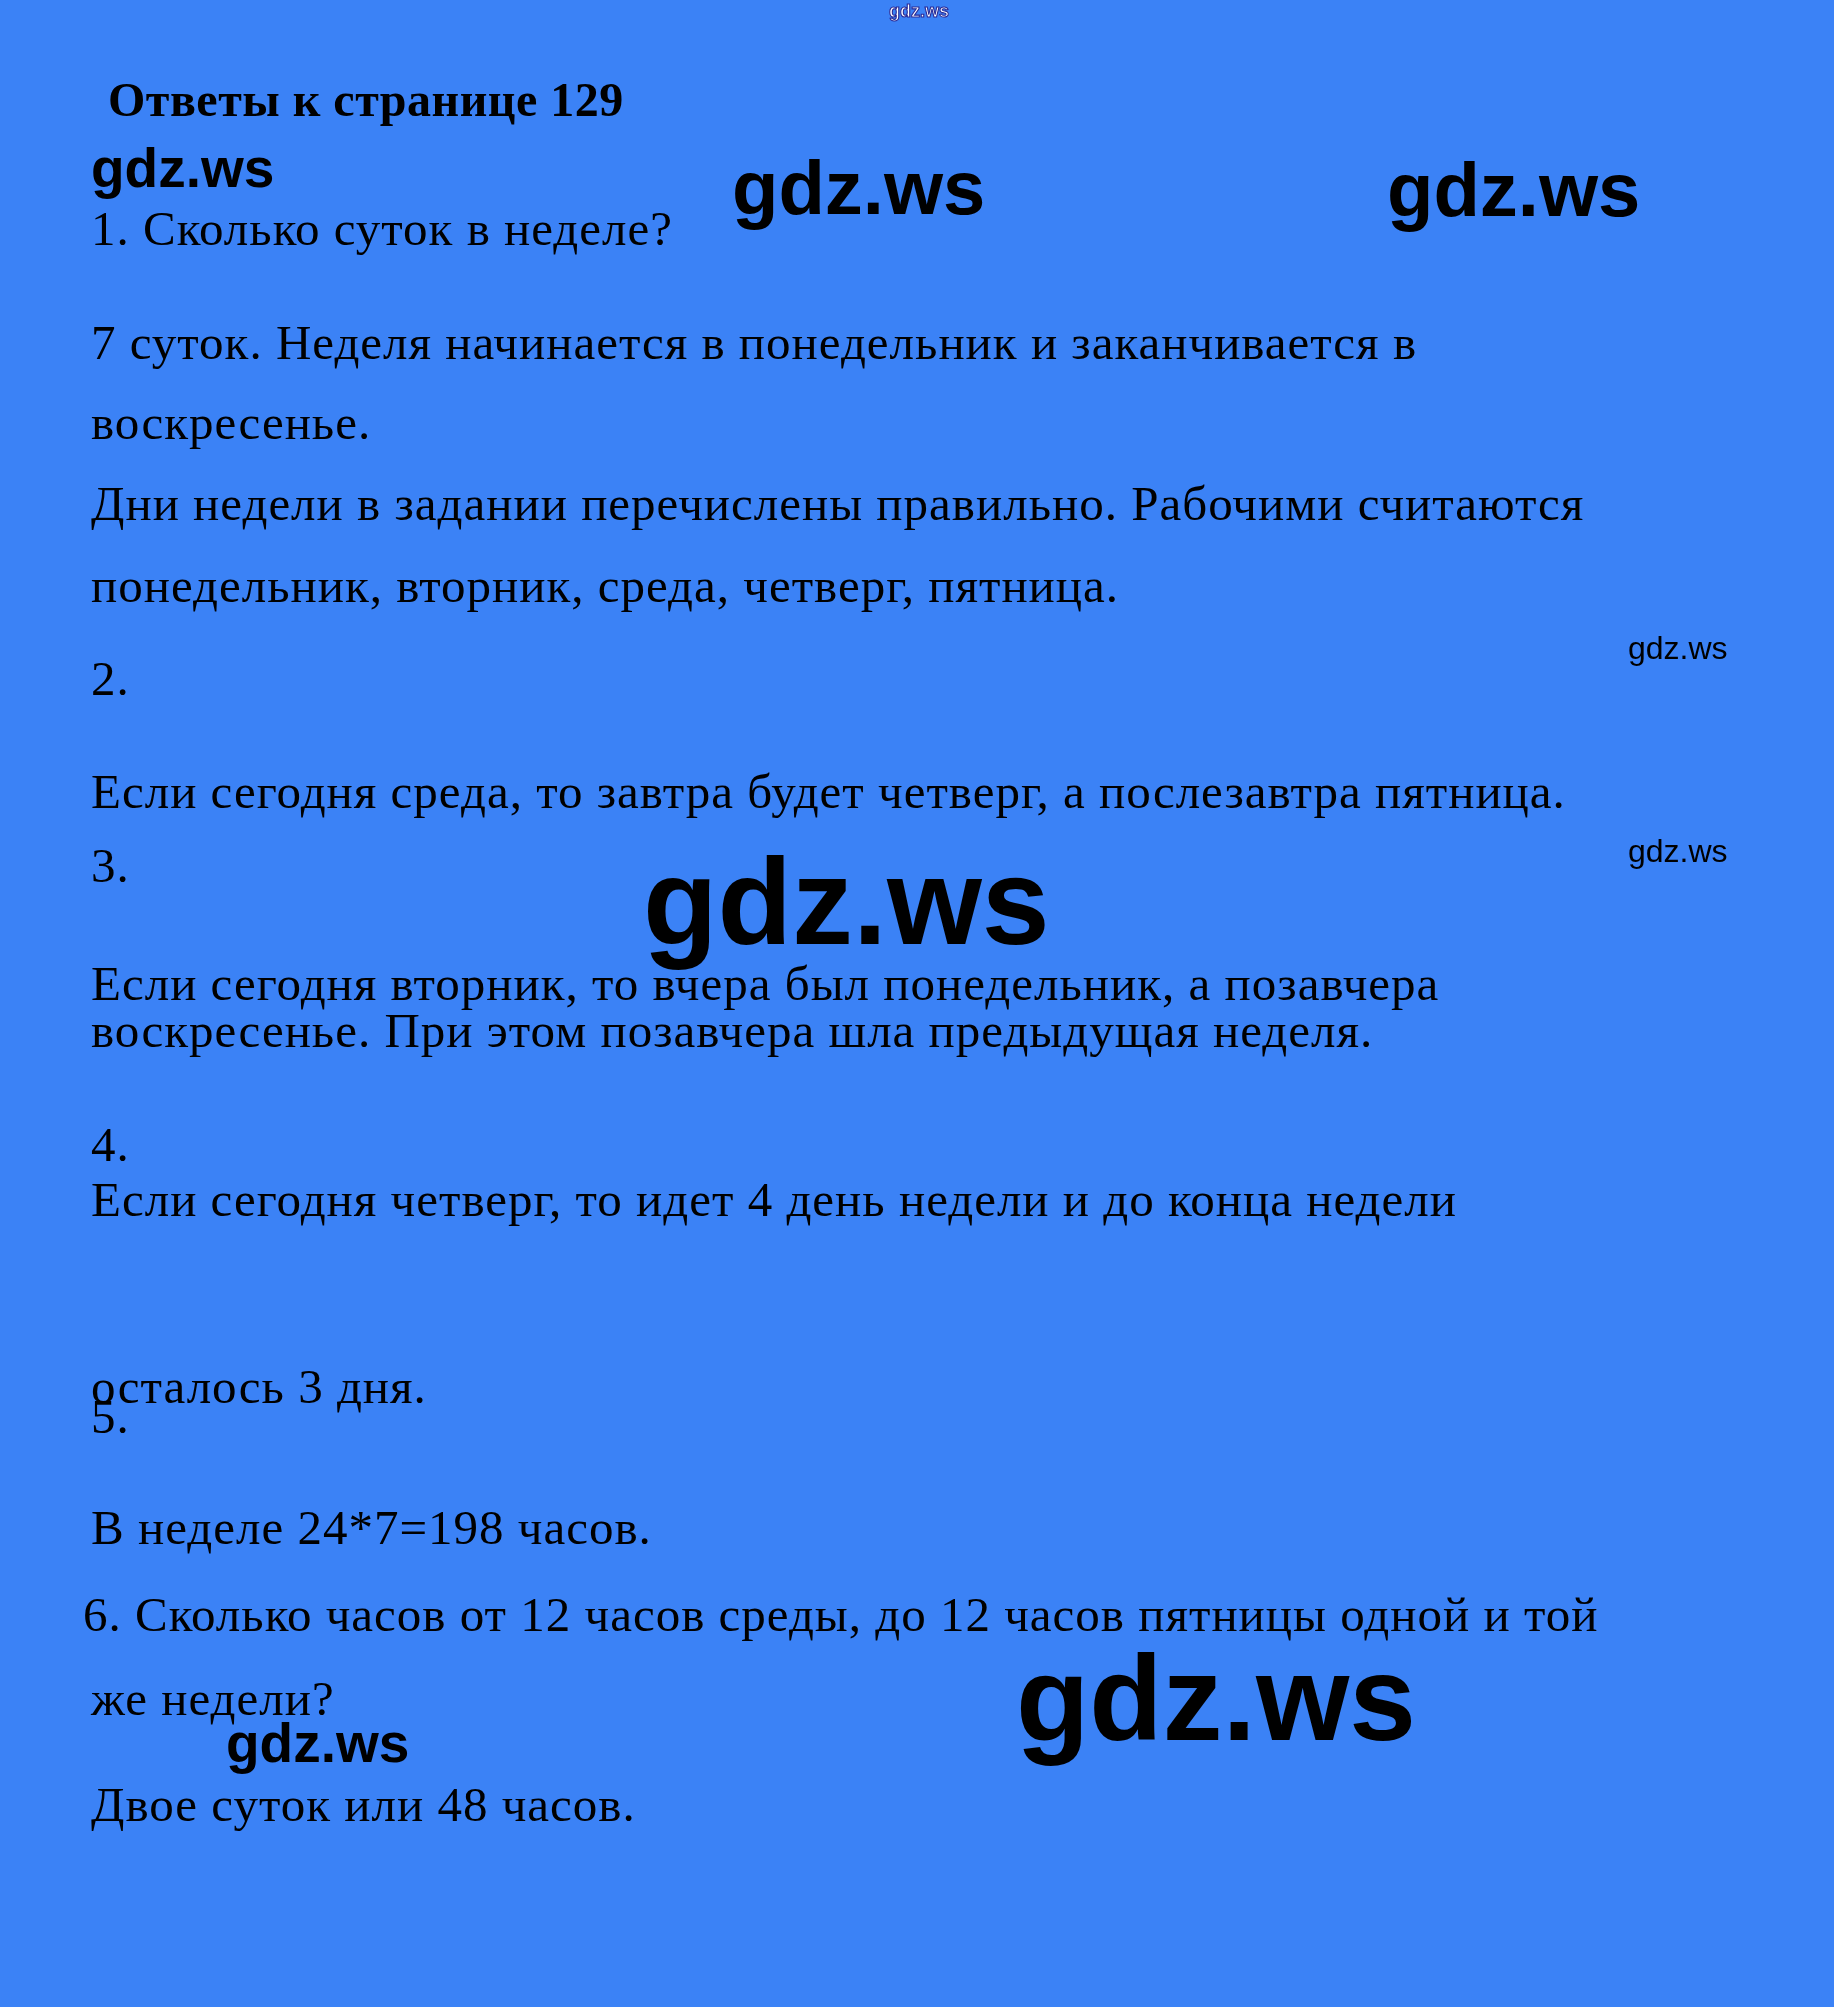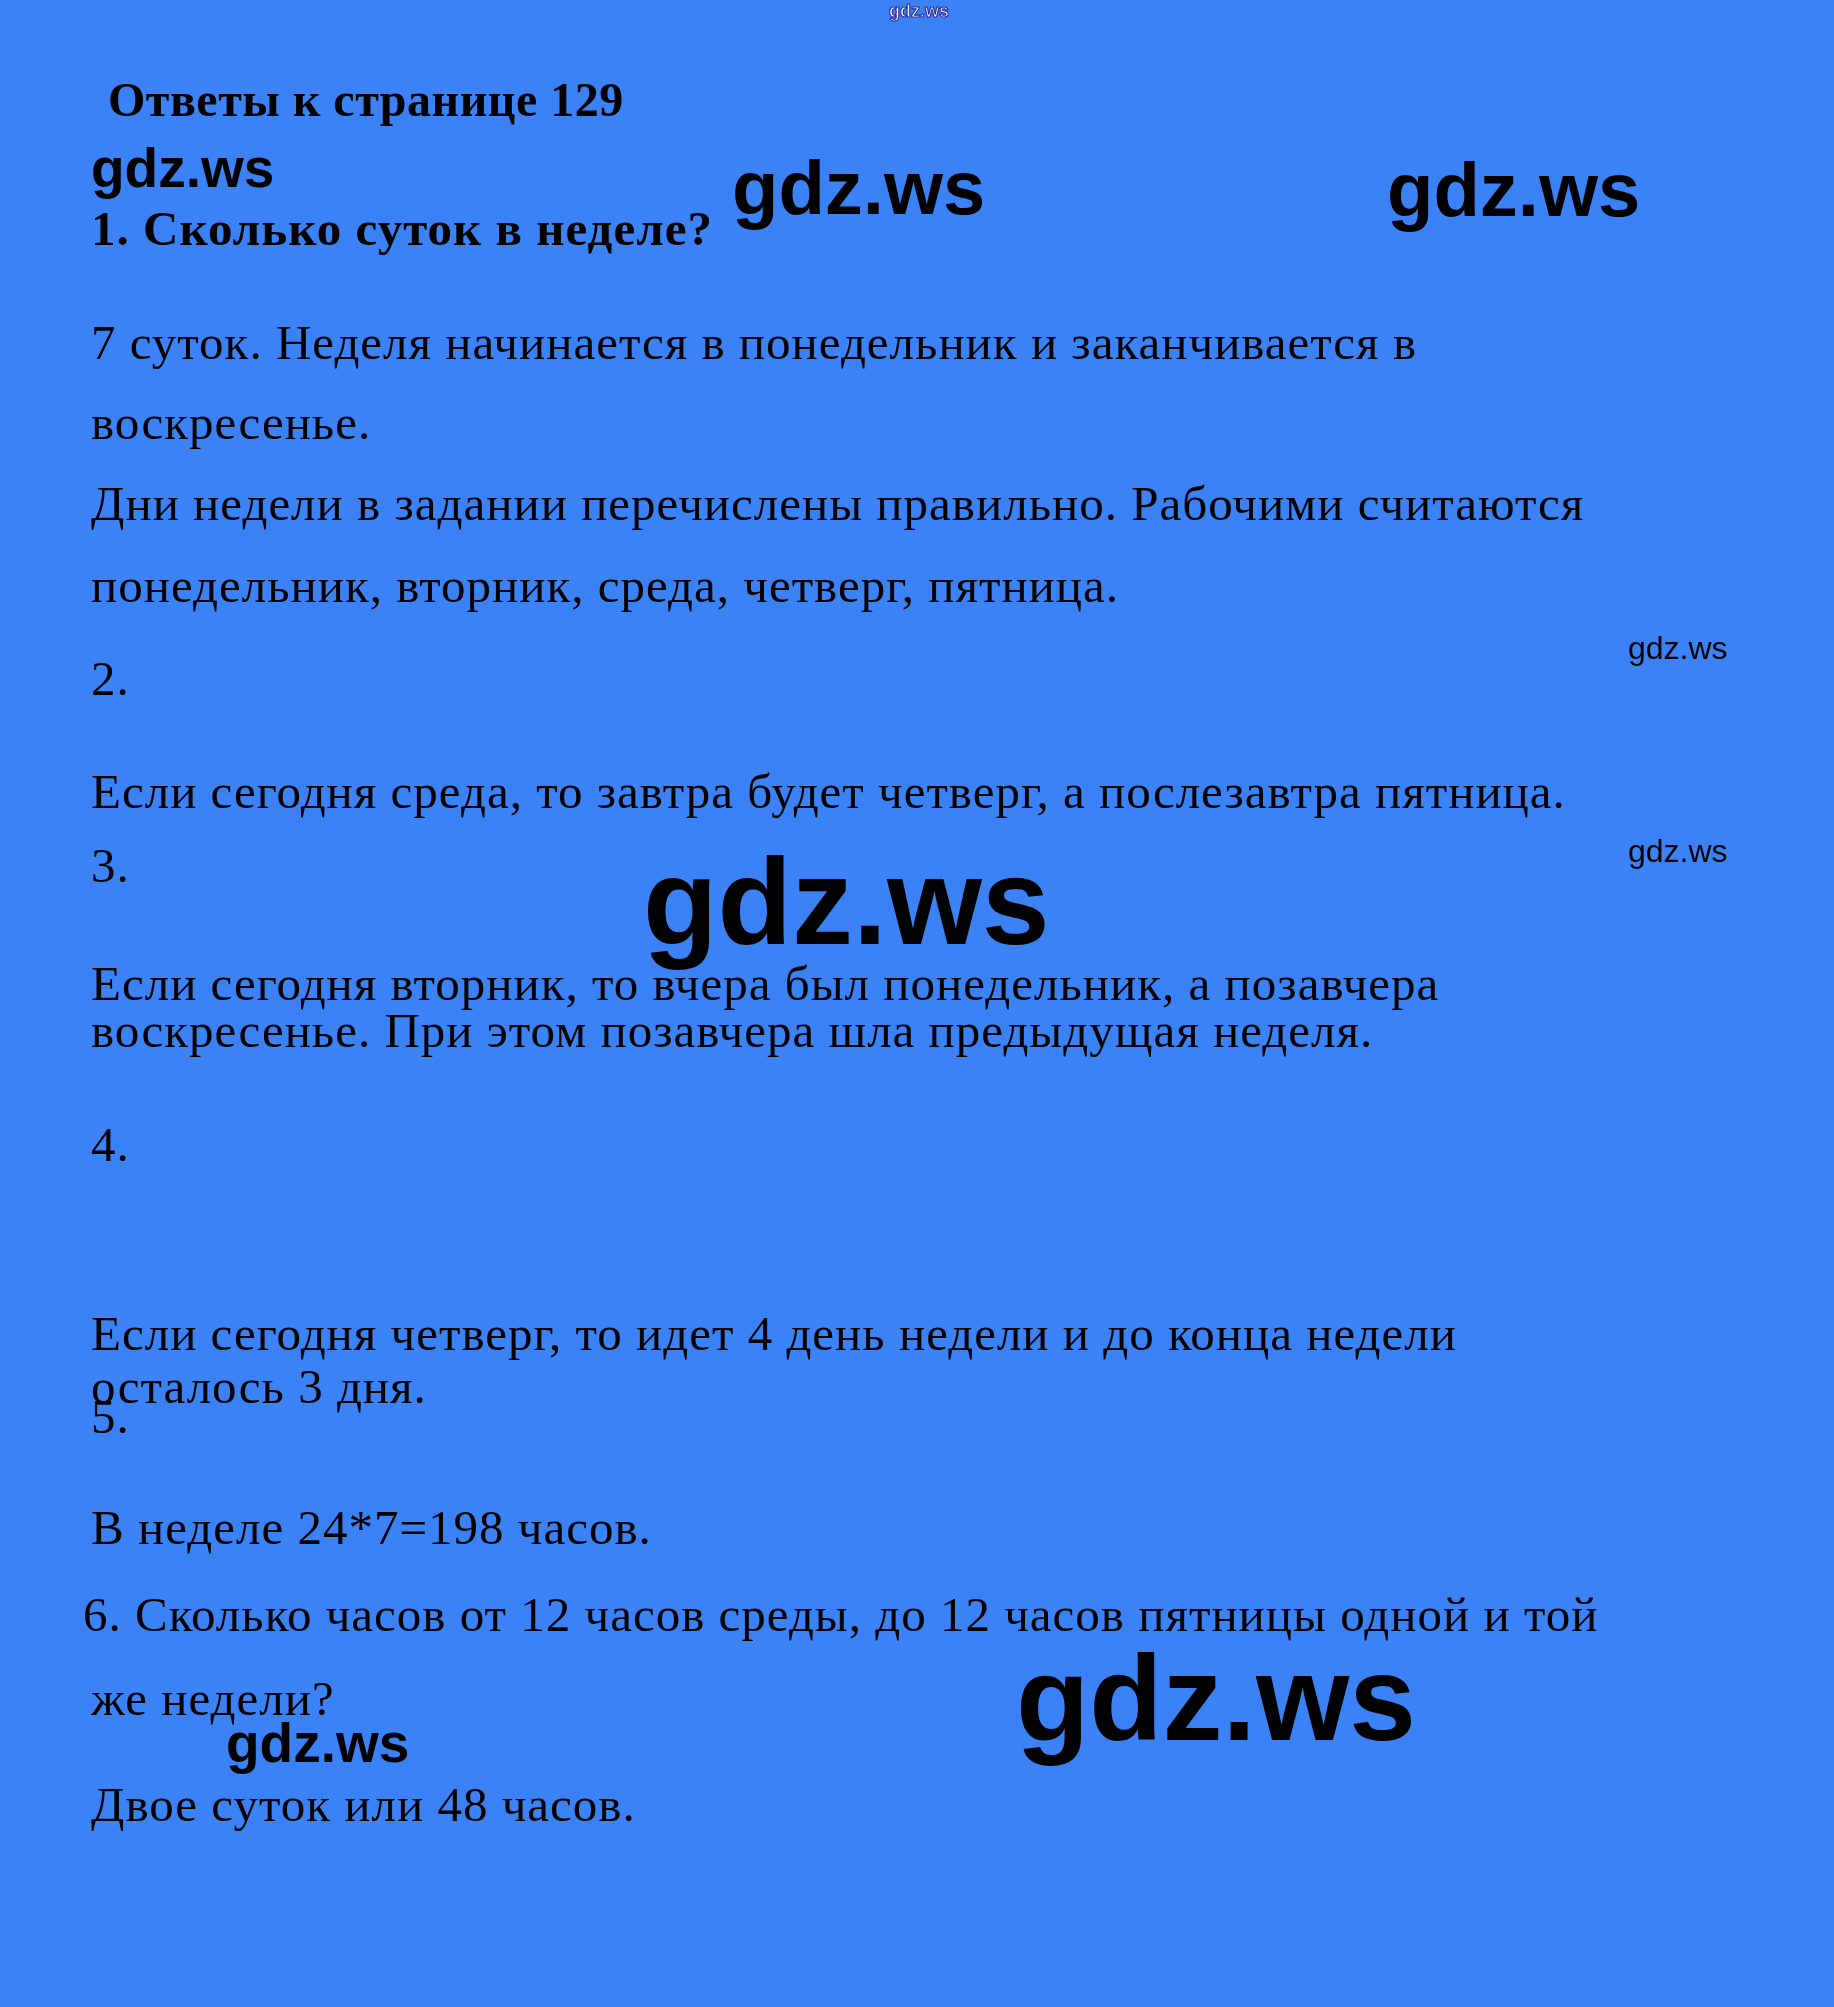--- a/index.html
+++ b/index.html
@@ -47,21 +47,21 @@
 <div class="page">
 
   <div class="wm wm-outline" style="left:889px; top:1.9px; font-size:18px;">gdz.ws</div>
 
   <div class="line heading" style="left:91px; top:76px;margin-left:17px;">Ответы к странице 129</div>
 
   <div class="wm" style="left:91px; top:141px; font-size:55px;">gdz.ws</div>
   <div class="wm" style="left:732px; top:150px; font-size:76px;">gdz.ws</div>
   <div class="wm" style="left:1387px; top:152px; font-size:76px;">gdz.ws</div>
 
-  <div class="line" style="left:91px; top:204px;font-weight:bold;">1. Сколько суток в неделе?</div>
+  <div class="line" style="left:91px; top:204px;">1. Сколько суток в неделе?</div>
 
   <div class="line" style="left:91px; top:318px;">7 суток. Неделя начинается в понедельник и заканчивается в</div>
   <div class="line" style="left:91px; top:398px;">воскресенье.</div>
   <div class="line" style="left:91px; top:479px;">Дни недели в задании перечислены правильно. Рабочими считаются</div>
   <div class="line" style="left:91px; top:561px;">понедельник, вторник, среда, четверг, пятница.</div>
 
   <div class="wm wm-sm" style="left:1628px; top:632px; font-size:32px;">gdz.ws</div>
 
   <div class="line" style="left:91px; top:654px;">2.</div>
   <div class="line" style="left:91px; top:767px;">Если сегодня среда, то завтра будет четверг, а послезавтра пятница.</div>
@@ -69,21 +69,21 @@
   <div class="line" style="left:91px; top:841px;">3.</div>
 
   <div class="wm wm-sm" style="left:1628px; top:835px; font-size:32px;">gdz.ws</div>
 
   <div class="wm" style="left:643px; top:841px; font-size:122px;">gdz.ws</div>
 
   <div class="line" style="left:91px; top:959px;">Если сегодня вторник, то вчера был понедельник, а позавчера</div>
   <div class="line" style="left:91px; top:1006px;">воскресенье. При этом позавчера шла предыдущая неделя.</div>
 
   <div class="line" style="left:91px; top:1120px;">4.</div>
-  <div class="line" style="left:91px; top:1309px;">Если сегодня четверг, то идет 4 день недели и до конца недели</div>
+  <div class="line" style="left:91px; top:1175px;">Если сегодня четверг, то идет 4 день недели и до конца недели</div>
   <div class="line" style="left:91px; top:1318px;margin-top:44px;">осталось 3 дня.</div>
 
   <div class="line" style="left:91px; top:1392px;">5.</div>
   <div class="line" style="left:91px; top:1503px;">В неделе 24*7=198 часов.</div>
 
   <div class="line" style="left:83px; top:1590px;">6. Сколько часов от 12 часов среды, до 12 часов пятницы одной и той</div>
   <div class="line" style="left:91px; top:1674px;">же недели?</div>
 
   <div class="wm" style="left:1016px; top:1638px; font-size:120px;">gdz.ws</div>
 

